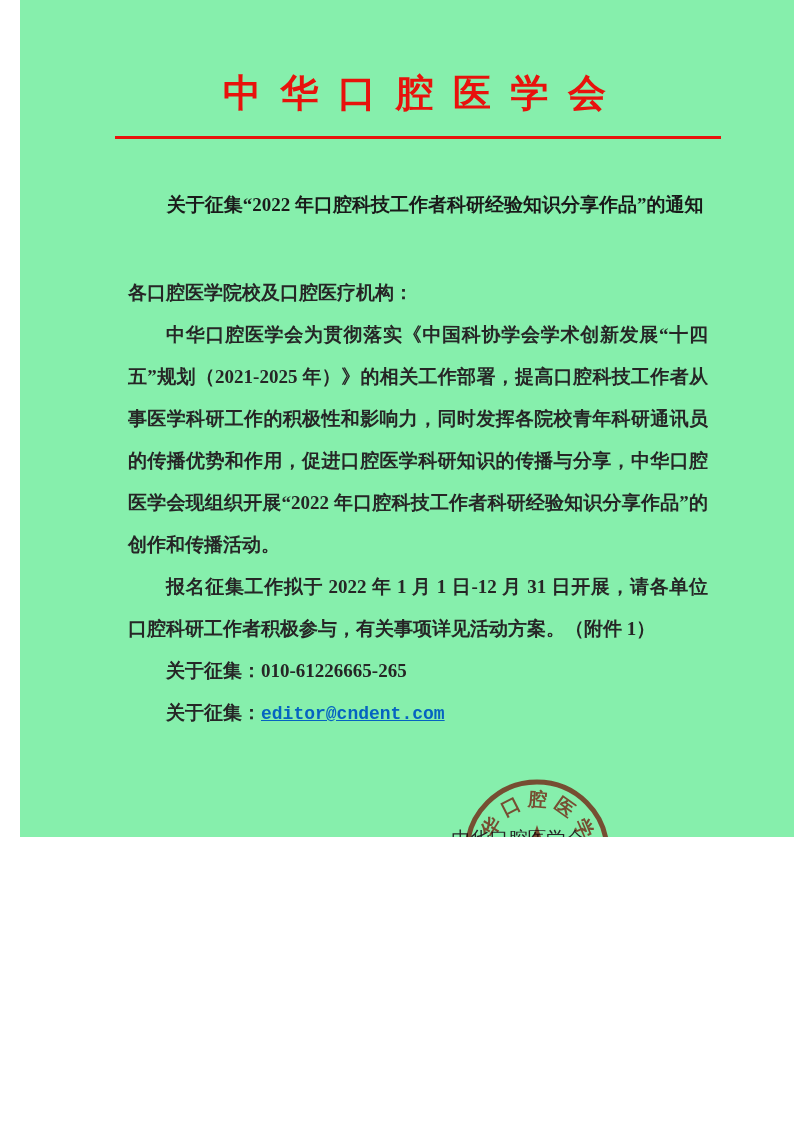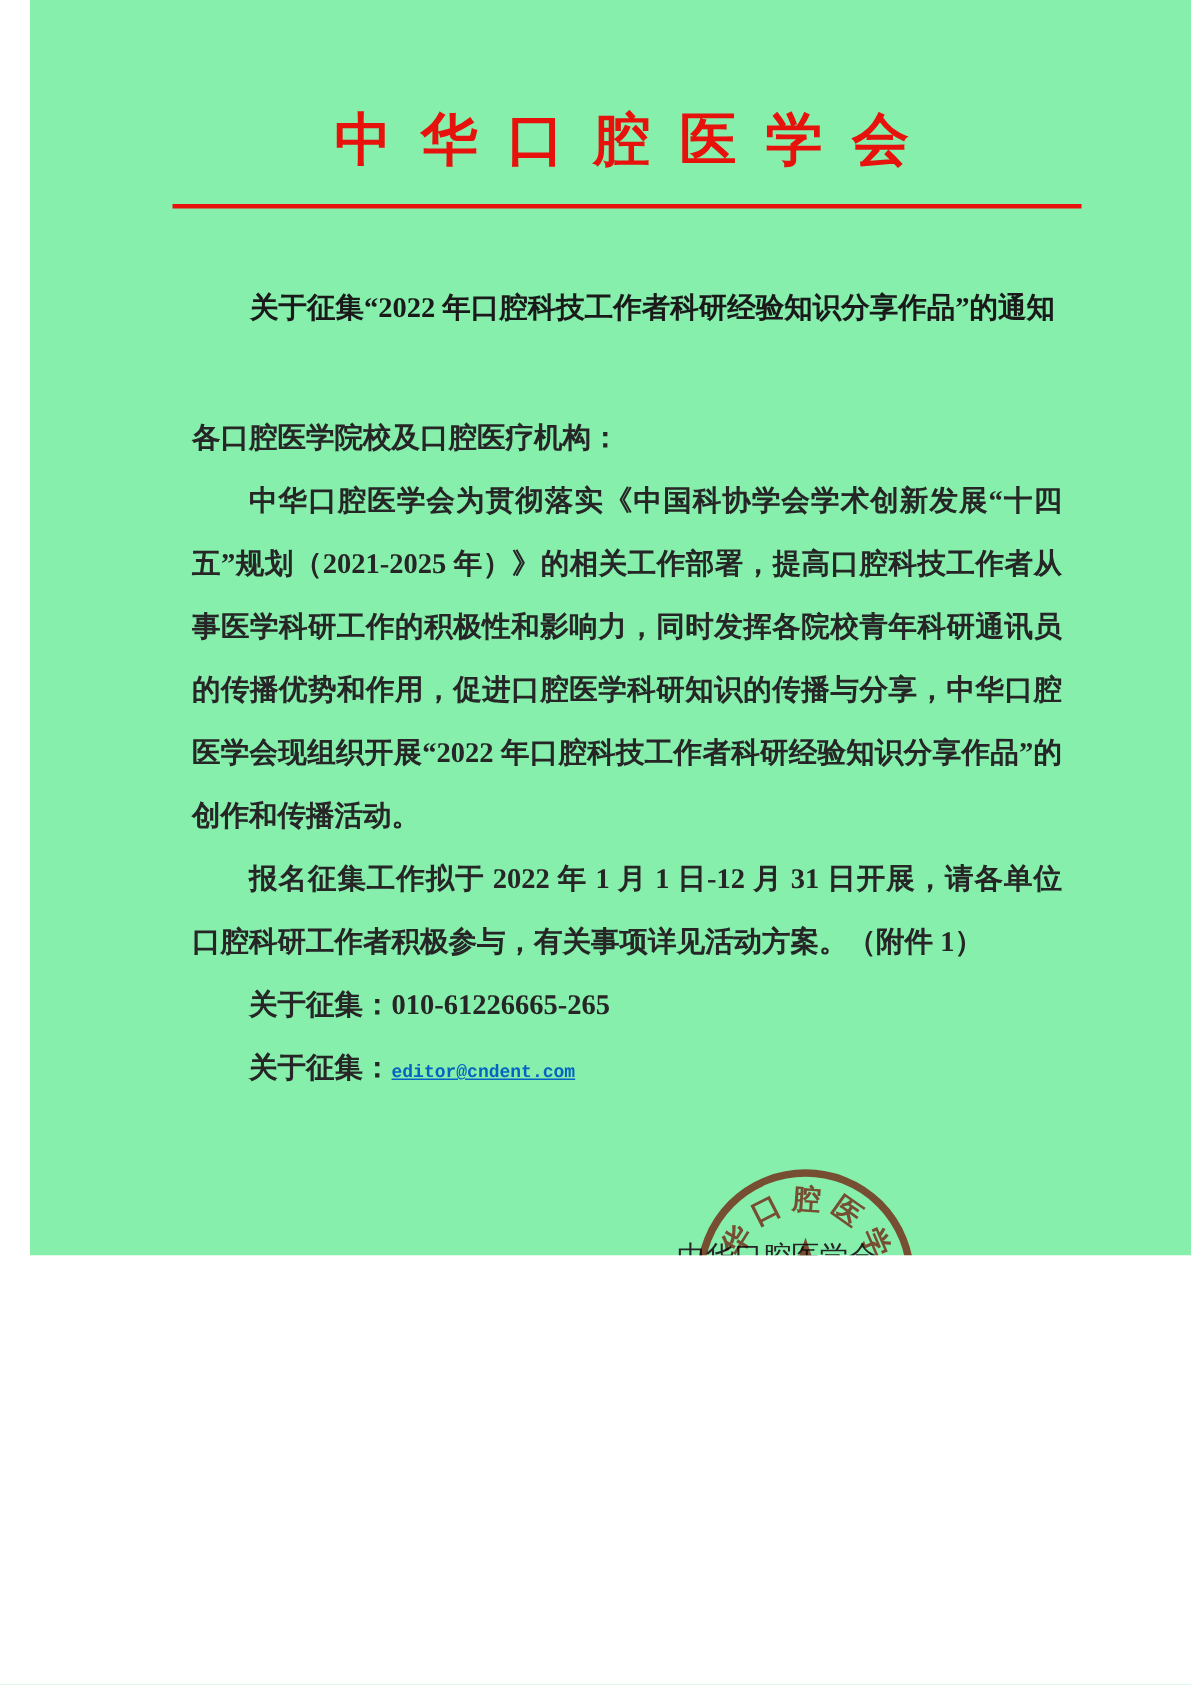--- a/index.html
+++ b/index.html
@@ -56,21 +56,21 @@
     text-align: justify;
   }
   .body-block p { margin: 0; font-weight: bold; }
   .para { text-indent: 2em; }
   .contact-line { text-indent: 2em; }
   .email-link {
     color: #0563c1;
     text-decoration: underline;
     cursor: pointer;
     font-family: "Liberation Mono", "DejaVu Sans Mono", monospace;
-    font-size: 12px;
+    font-size: 18px;
   }
   .signature-block {
     position: absolute;
     top: 818px;
     left: 398px;
     width: 200px;
     text-align: center;
     font-size: 19px;
     line-height: 42px;
     white-space: nowrap;

